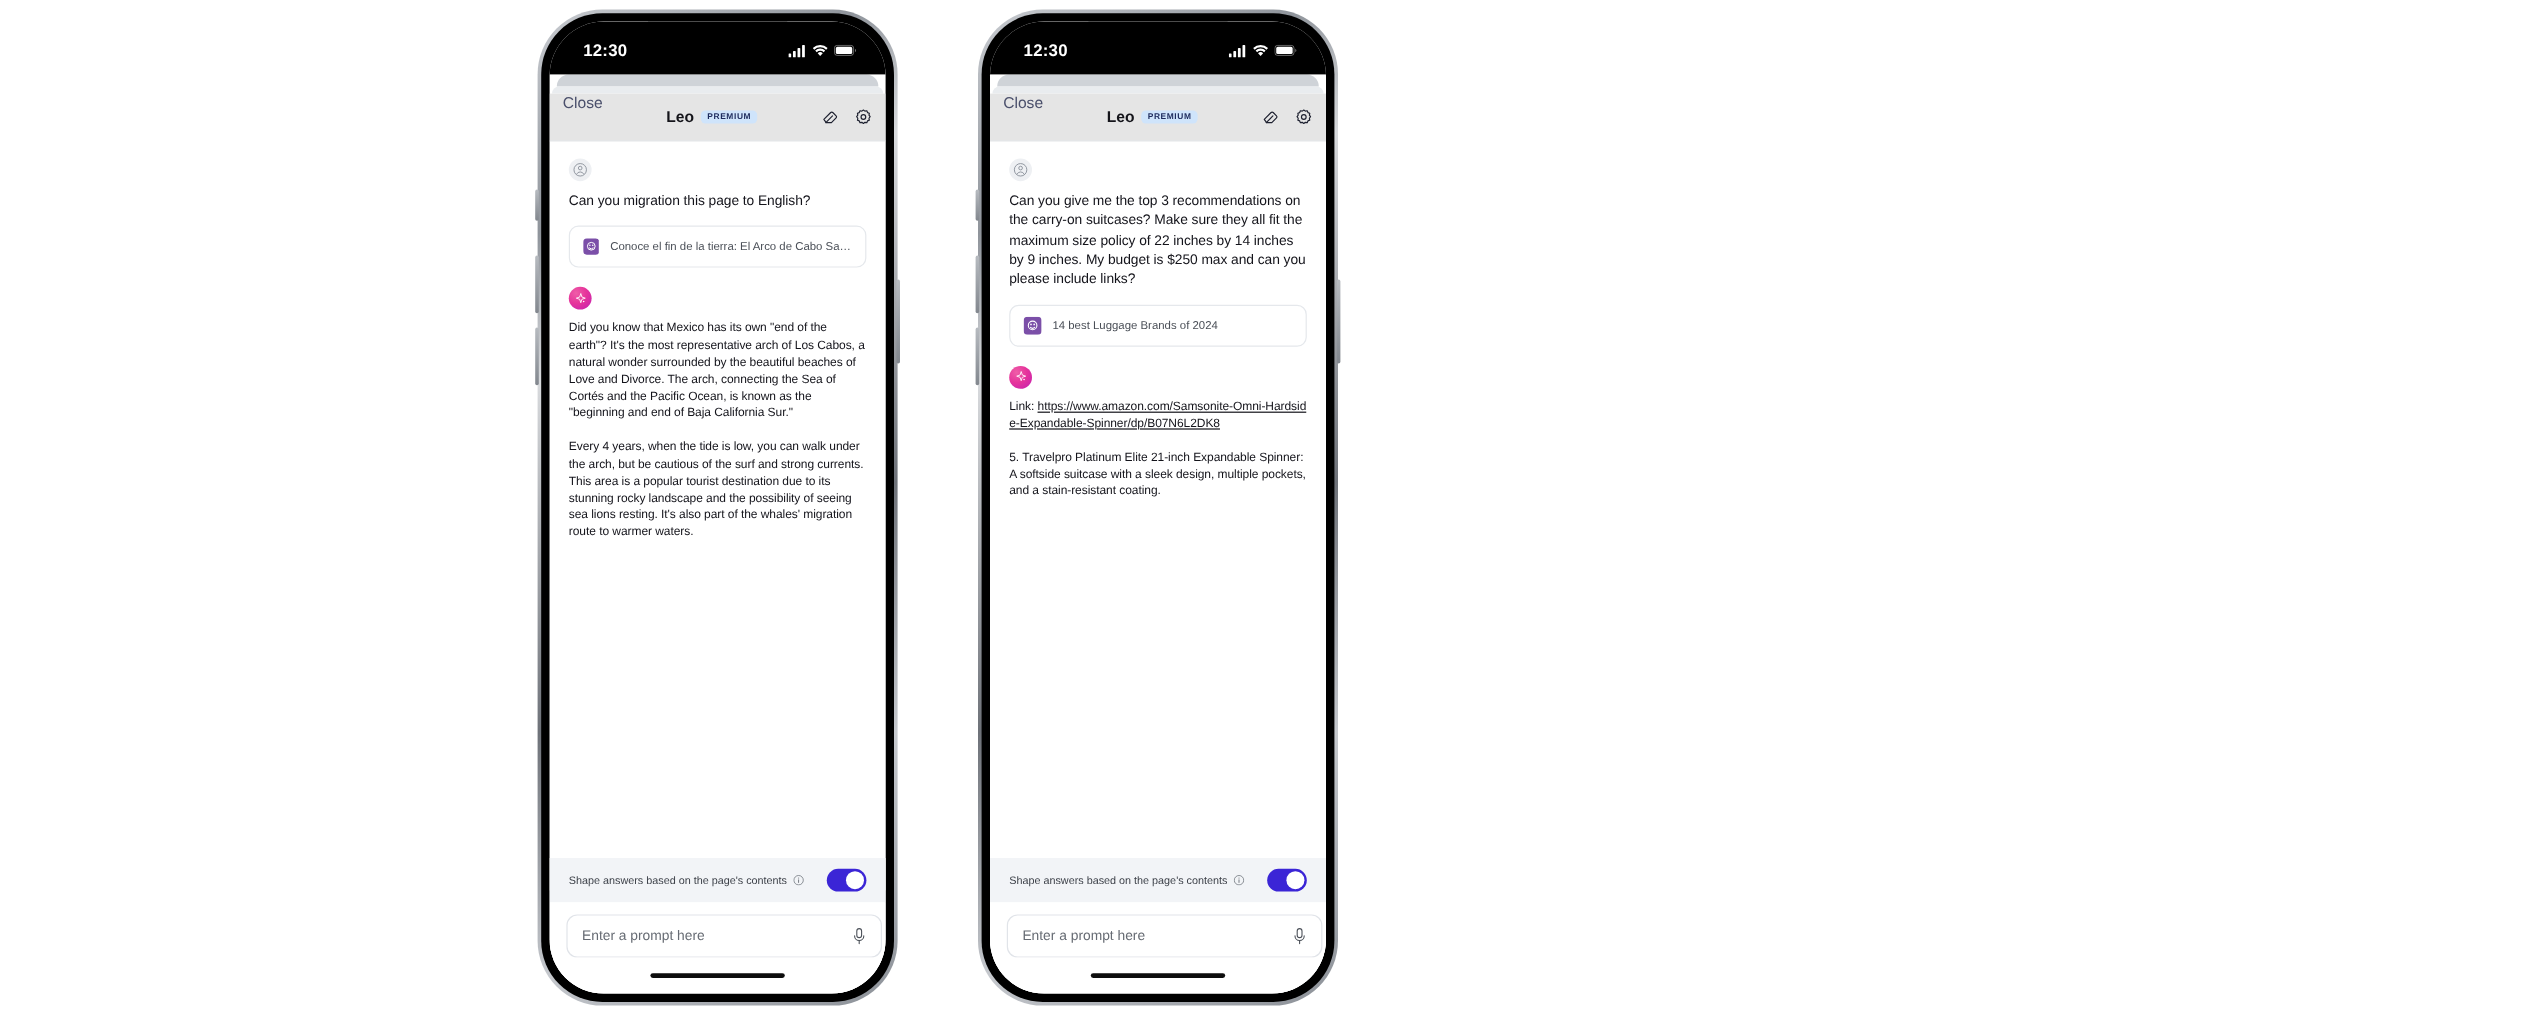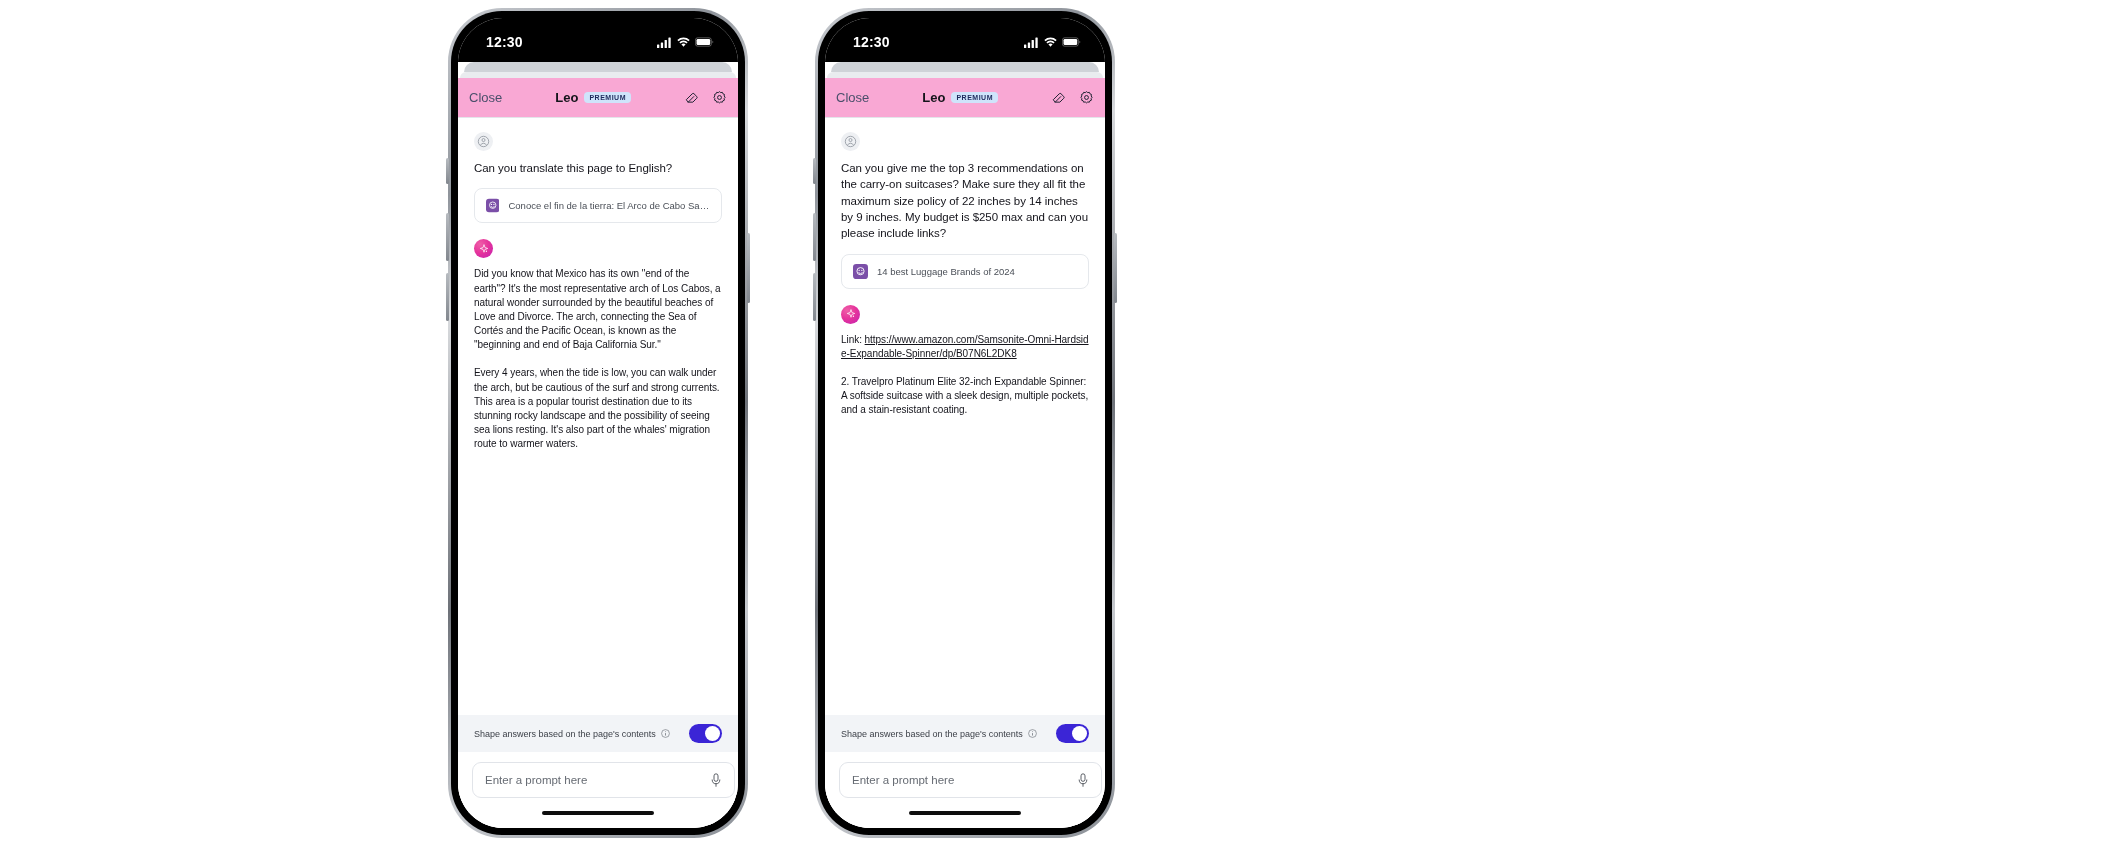--- a/index.html
+++ b/index.html
@@ -112,23 +112,22 @@
     height: 6px;
     background: #e9ecef;
     border-top-left-radius: 12px;
     border-top-right-radius: 12px;
     margin: 0 2px;
   }
 
   
   .app-header {
     display: flex;
-    align-items: center;
     height: 40px;
-    background: #f9a8d4;
+    background: #e5e5e5;
     padding: 0 11px;
     box-sizing: border-box;
     border-bottom: 1px solid #e3e6ea;
   }
   .close-btn {
     font-size: 13px;
     color: #4a4f6b;
     font-weight: 400;
     cursor: pointer;
     white-space: nowrap;
@@ -368,21 +367,21 @@
         </div>
 
         <div class="conversation" style="height:624px;">
           <div class="avatar-user">
             <svg width="13" height="13" viewBox="0 0 18 18">
               <circle cx="9" cy="9" r="7.2" fill="none" stroke="#8e949d" stroke-width="1.1"></circle>
               <circle cx="9" cy="7" r="2.1" fill="none" stroke="#8e949d" stroke-width="1.1"></circle>
               <path d="M4.8 14.2 a4.6 4.6 0 0 1 8.4 0" fill="none" stroke="#8e949d" stroke-width="1.1"></path>
             </svg>
           </div>
-          <div class="msg-user">Can you translate this page to English?</div>
+          <div class="msg-user">Can you migration this page to English?</div>
 
           <div class="page-card">
             <svg width="15" height="15" viewBox="0 0 18 18">
               <rect x="0" y="0" width="18" height="18" rx="4" fill="#7b4fa8"></rect>
               <circle cx="9" cy="8.6" r="4.3" fill="none" stroke="#fff" stroke-width="1.1"></circle>
               <circle cx="7.4" cy="7.6" r="0.85" fill="#fff"></circle>
               <circle cx="10.6" cy="7.6" r="0.85" fill="#fff"></circle>
               <path d="M6.9 10.6 a2.8 2.8 0 0 0 4.2 0" fill="none" stroke="#fff" stroke-width="1.1" stroke-linecap="round"></path>
             </svg>
             <span class="page-card-title">Conoce el fin de la tierra: El Arco de Cabo San Lucas</span>
@@ -520,21 +519,21 @@
             <div class="avatar-leo">
               <svg width="12" height="12" viewBox="0 0 18 18">
                 <path d="M9 2.4 L10.4 6.8 L14.6 8.2 L10.4 9.6 L9 13.9 L7.6 9.6 L3.4 8.2 L7.6 6.8 Z" fill="none" stroke="#fff" stroke-width="1.1" stroke-linejoin="round"></path>
                 <circle cx="12.6" cy="12.4" r="1" fill="#fff"></circle>
               </svg>
             </div>
             <div class="msg-leo">
               <p>
                 <span>Link: </span><a class="link" href="#">https://www.amazon.com/Samsonite-Omni-Hardside-Expandable-Spinner/dp/B07N6L2DK8</a>
               </p>
-              <p>2. Travelpro Platinum Elite 32-inch Expandable Spinner: A softside suitcase with a sleek design, multiple pockets, and a stain-resistant coating.</p>
+              <p>5. Travelpro Platinum Elite 21-inch Expandable Spinner: A softside suitcase with a sleek design, multiple pockets, and a stain-resistant coating.</p>
             </div>
           </div>
         </div>
 
         <div class="bottom-wrap">
           <div class="shape-row">
             <span class="shape-label">
               <span>Shape answers based on the page's contents</span>
               <svg width="9" height="9" viewBox="0 0 14 14">
                 <circle cx="7" cy="7" r="6.1" fill="none" stroke="#6d727a" stroke-width="1"></circle>

